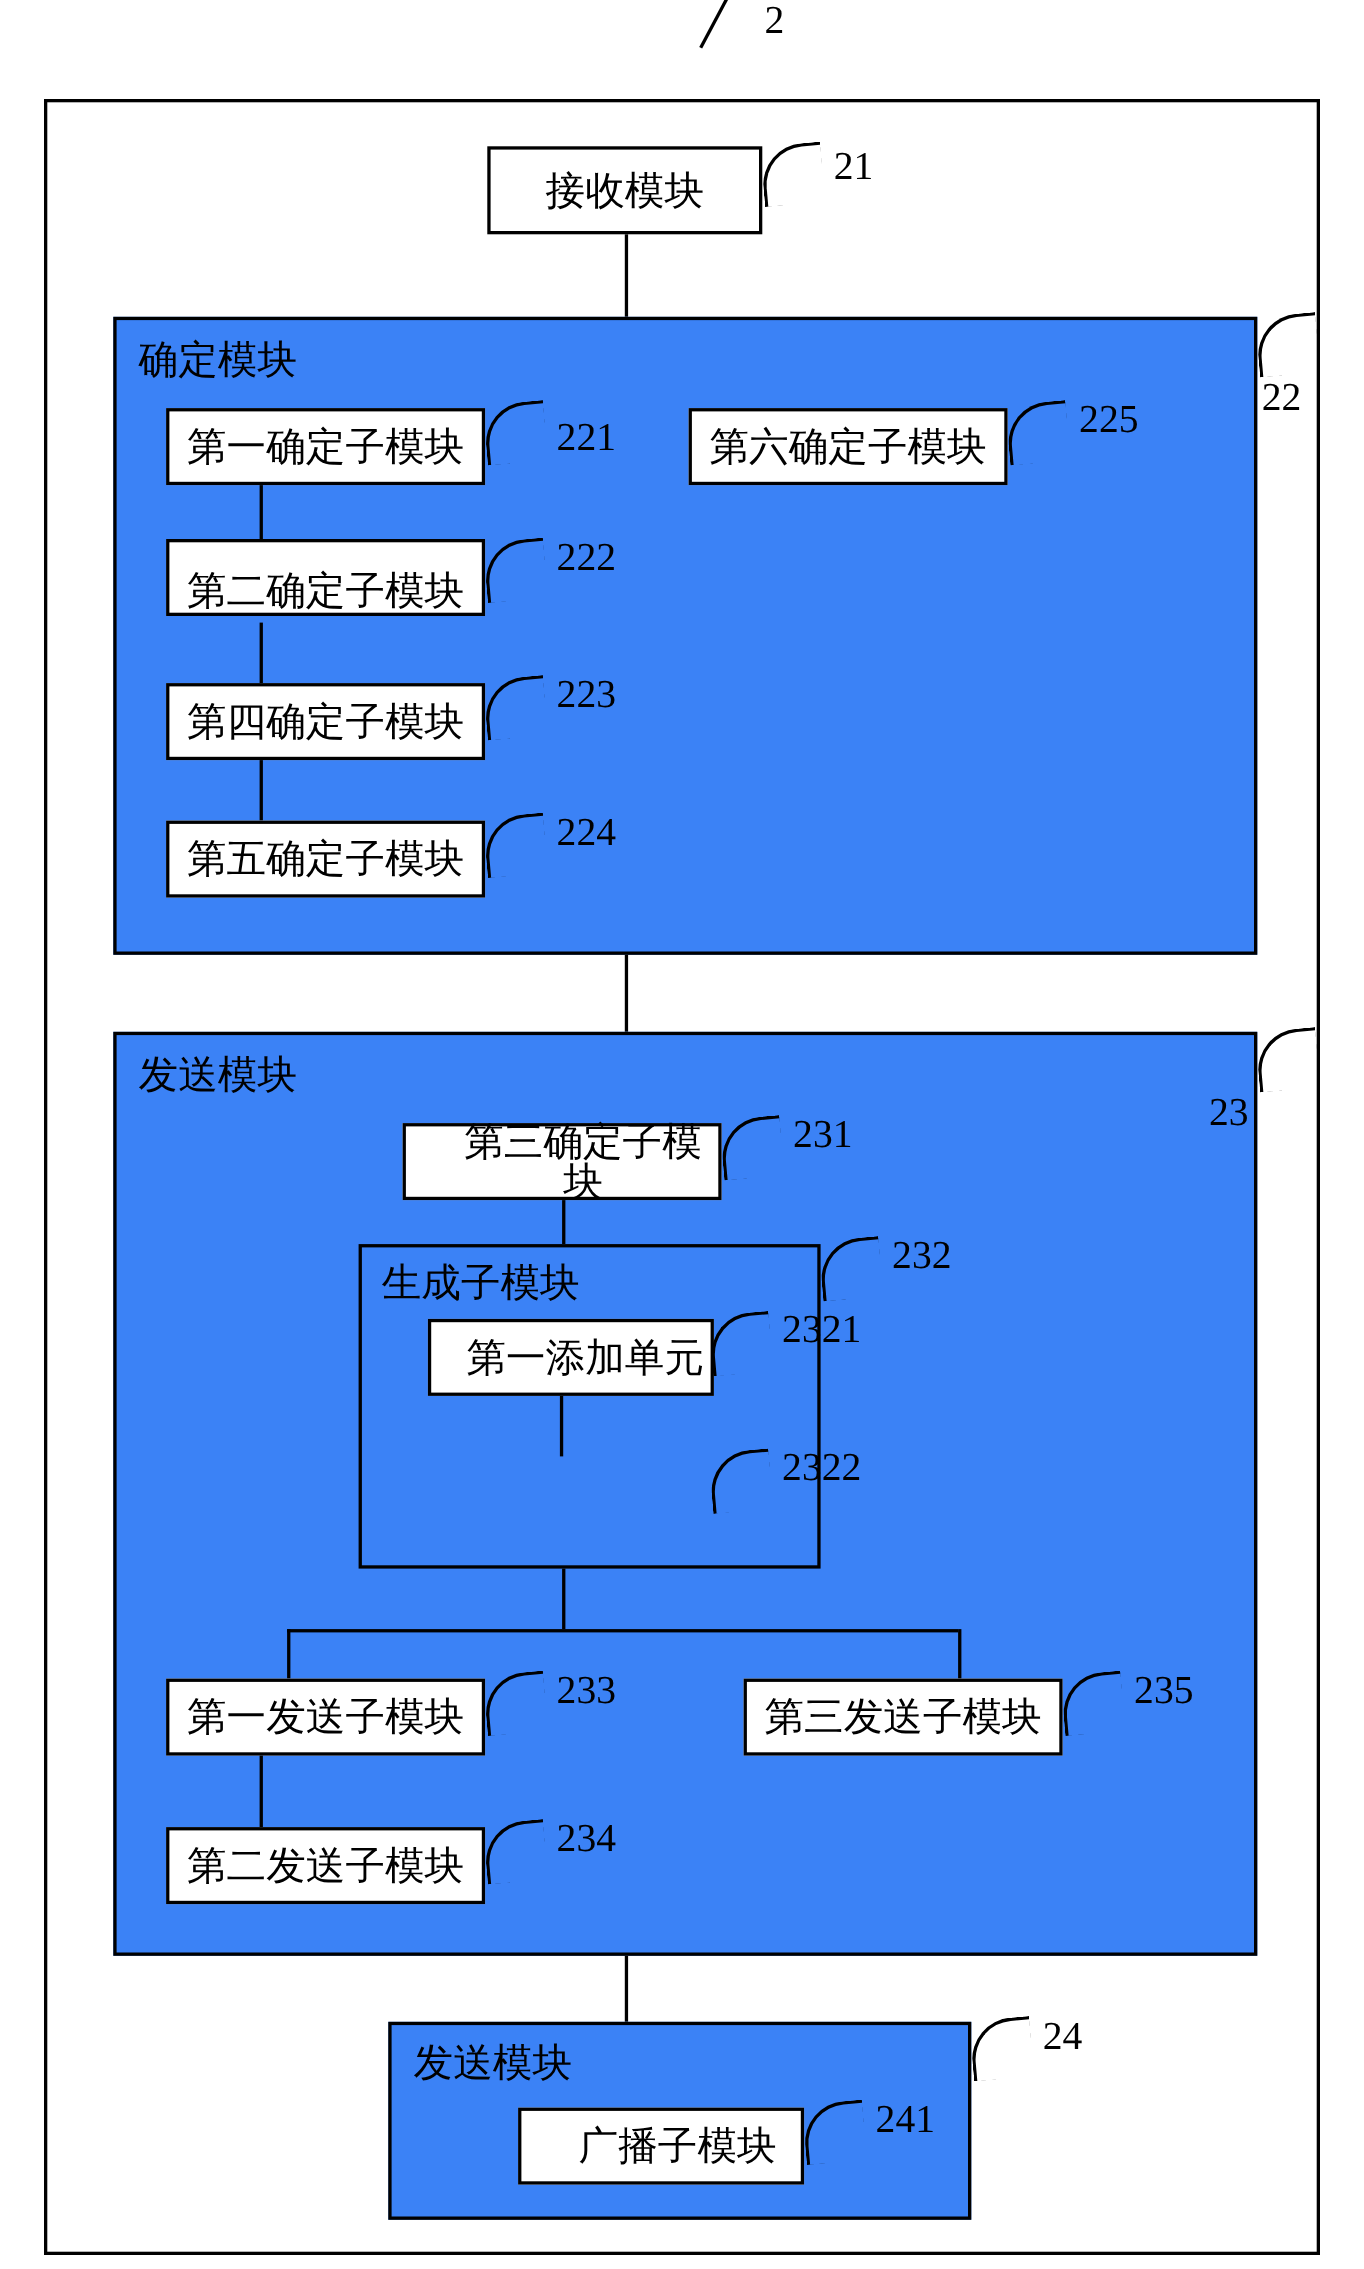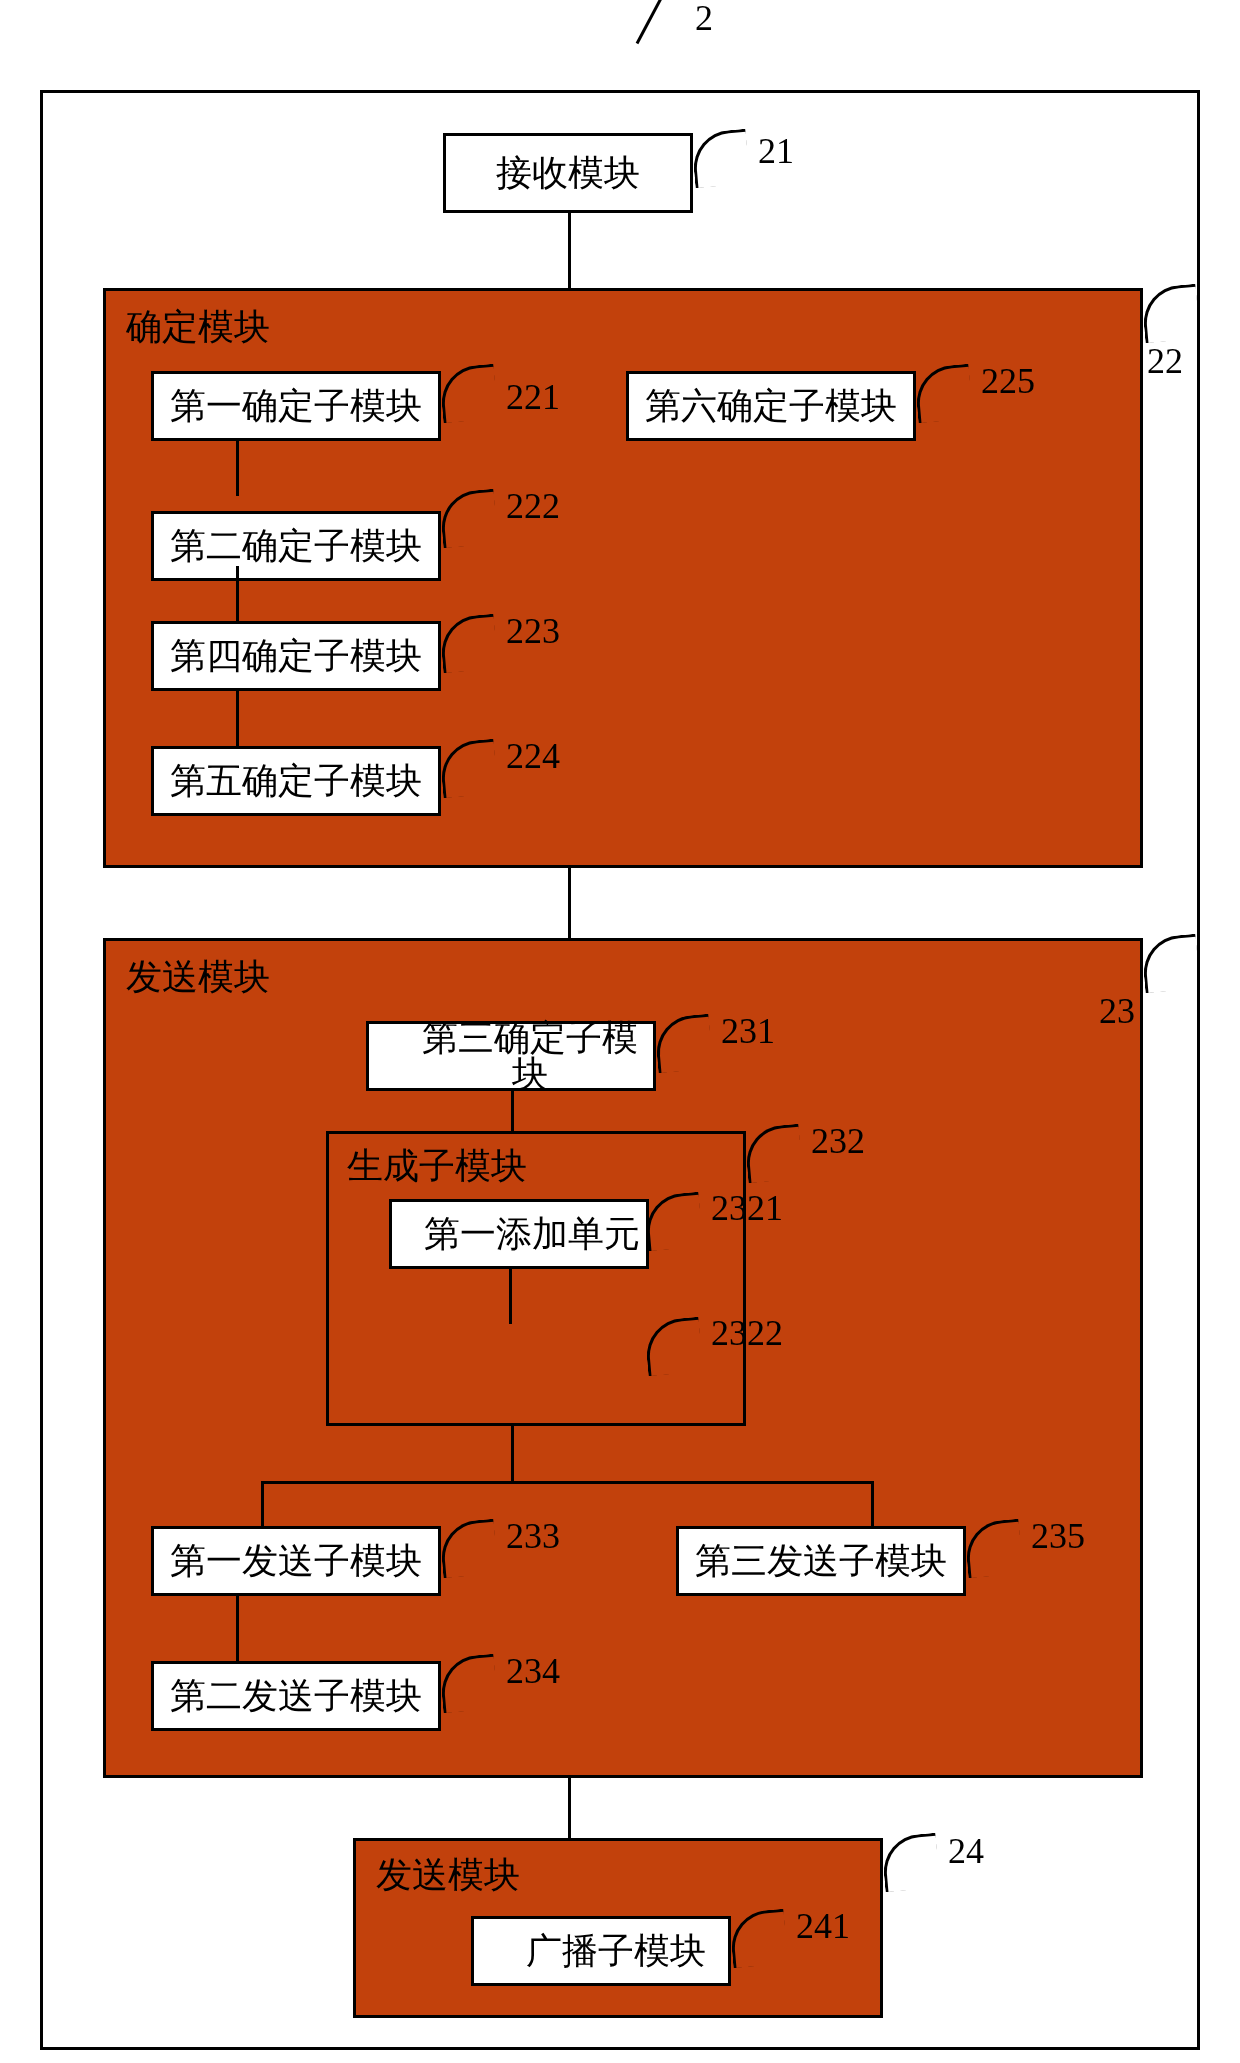--- a/index.html
+++ b/index.html
@@ -35,21 +35,21 @@
     align-items: center;
     justify-content: center;
     font-size: 36px;
     text-align: center;
     padding: 2px 6px;
     line-height: 1;
   }
   .container {
     position: absolute;
     border: 3px solid #000;
-    background: #c2410c;
+    background: #3b82f6;
   }
   .ctitle {
     position: absolute;
     font-size: 36px;
     line-height: 1;
   }
   .num {
     position: absolute;
     font-size: 36px;
     line-height: 1;
@@ -104,21 +104,21 @@
     <div class="num" style="left:400px; top:88px;">221</div>
 
     <div class="box" style="left:520px; top:80px; width:290px; height:70px;">
       <span>第六确定子模块</span>
     </div>
     <div class="curve" style="left:810px; top:75px;"></div>
     <div class="num" style="left:875px; top:72px;">225</div>
 
     <div class="vline" style="left:130px; top:150px; height:55px;"></div>
 
-    <div class="box" style="left:45px; top:220px; width:290px; height:70px;">
+    <div class="box" style="left:45px; top:199px; width:290px; height:70px;align-items:flex-end;">
       <span>第二确定子模块</span>
     </div>
     <div class="curve" style="left:335px; top:200px;"></div>
     <div class="num" style="left:400px; top:197px;">222</div>
 
     <div class="vline" style="left:130px; top:275px; height:55px;"></div>
 
     <div class="box" style="left:45px; top:330px; width:290px; height:70px;">
       <span>第四确定子模块</span>
     </div>

